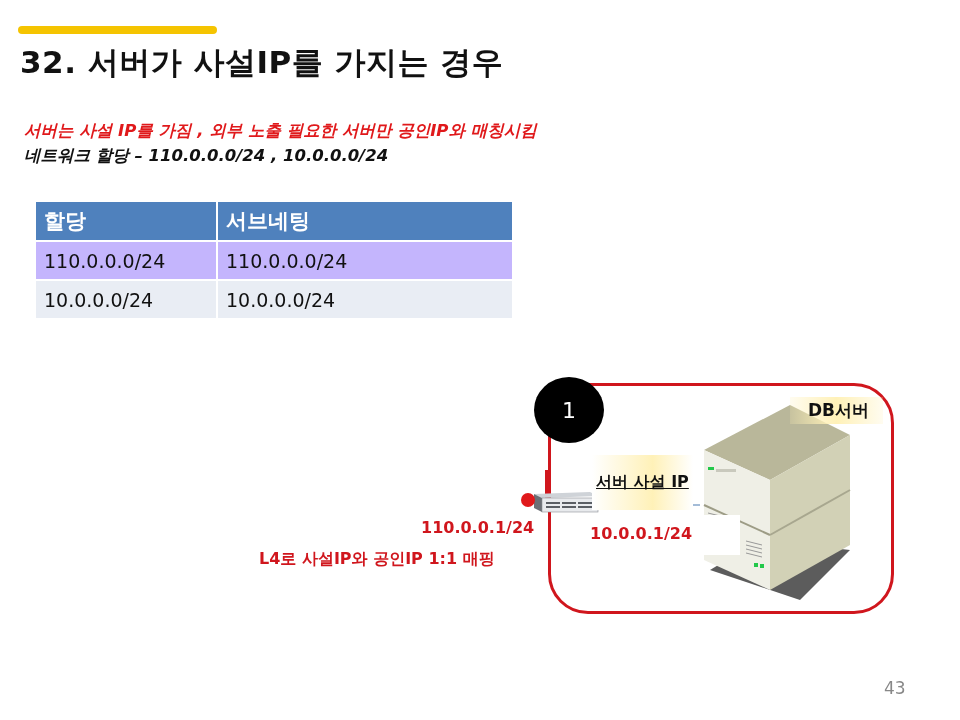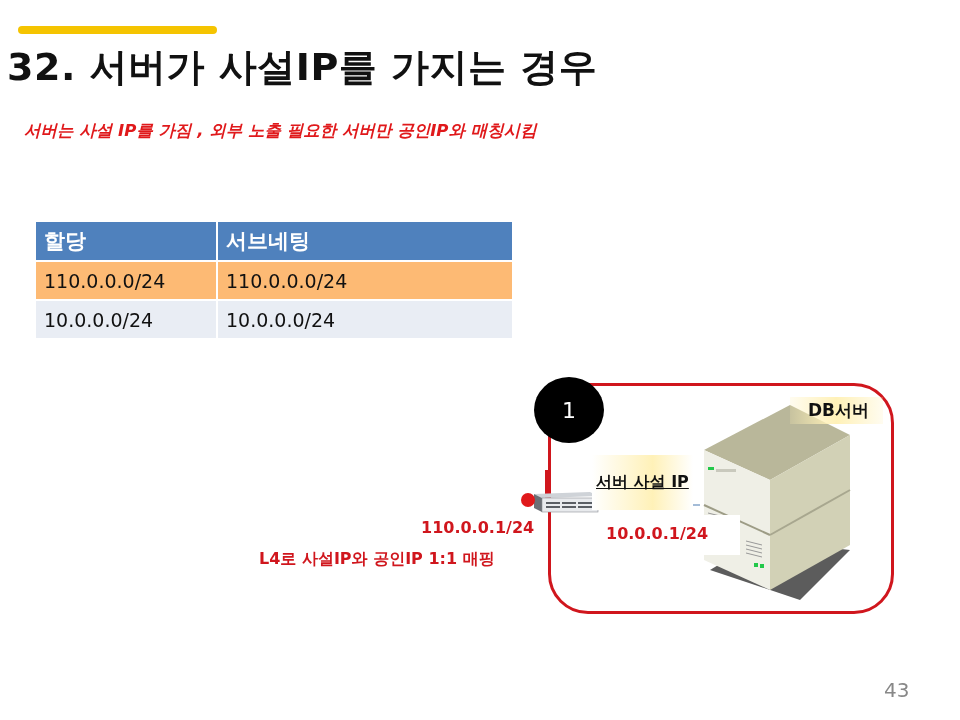--- a/index.html
+++ b/index.html
@@ -1,48 +1,49 @@
 <!DOCTYPE html>
 <html><head>
 <meta charset="utf-8">
 <style>
   html, body { margin:0; padding:0; }
   body { width:960px; height:720px; background:#ffffff; position:relative; overflow:hidden;
          font-family:"DejaVu Sans","Liberation Sans",sans-serif; }
   .accent-bar { position:absolute; left:18px; top:26px; width:199px; height:8px; background:#f5c400; border-radius:4px; }
-  .title { position:absolute; left:7px; top:42px; font-size:38px; font-weight:bold; color:#111; letter-spacing:0.5px; }
+  .title { position:absolute; left:20px; top:42px; font-size:31px; font-weight:bold; color:#111; letter-spacing:0.5px; }
   .bullets { position:absolute; left:24px; top:118px; font-size:16.5px; font-weight:bold; line-height:25px;font-style:italic; }
   .bullets .red { color:#e0191b; }
   .bullets .black { color:#111; }
-  table.alloc { position:absolute; left:34px; top:220px; border-collapse:separate; border-spacing:2px 2px; }
+  table.alloc { position:absolute; left:34px; top:200px; border-collapse:separate; border-spacing:2px 2px; }
   table.alloc th { background:#4f81bd; color:#fff; font-size:21px; font-weight:bold; text-align:left; padding:4px 8px; height:30px; }
   table.alloc td { font-size:19px; color:#111; padding:4px 8px; height:29px; }
-  table.alloc tr.r1 td { background:#fdba74; }
+  table.alloc tr.r1 td { background:#c4b5fd; }
   table.alloc tr.r2 td { background:#e9edf4; }
   table.alloc .c1 { width:164px; }
   table.alloc .c2 { width:278px;margin-left:48px; }
   .frame { position:absolute; left:548px; top:383px; width:340px; height:225px; border:3px solid #d0161d; border-radius:40px; }
   .badge { position:absolute; left:534px; top:377px; width:70px; height:66px; border-radius:50%; background:#000; color:#fff;
            font-size:22px; display:flex; align-items:center; justify-content:center; }
   .db-label { position:absolute; left:790px; top:397px; padding:2px 14px 2px 18px; font-size:17px; font-weight:bold; color:#111;
               background:linear-gradient(90deg, rgba(255,240,180,0.2), #fff1b8 50%, rgba(255,240,180,0.2)); }
   .priv-label { position:absolute; left:592px; top:455px; padding:17px 4px; font-size:16px; font-weight:bold; color:#111;
                 text-decoration:underline; background:linear-gradient(90deg, #fff, #fff1b8 60%, #fff); }
   .ip-label { position:absolute; font-size:16px; font-weight:bold; color:#d0161d; }
-  .page-num { position:absolute; left:884px; top:678px; font-size:20px; color:#888;text-align:right; }
+  .page-num { position:absolute; left:884px; top:678px; font-size:17px; color:#888;text-align:right; }
   .vline { position:absolute; width:3px; background:#d0161d; }
 </style>
 </head>
 <body>
 
 <div class="accent-bar"></div>
 <div class="title">32. 서버가 사설IP를 가지는 경우</div>
 
 <div class="bullets">
   <div class="red">서버는 사설 IP를 가짐 , 외부 노출 필요한 서버만 공인IP와 매칭시킴</div>
+  <div class="black">네트워크 할당 – 110.0.0.0/24 , 10.0.0.0/24</div>
 </div>
 
 <table class="alloc">
   <tbody>
       <tr>
     <th class="c1">할당</th>
     <th class="c2">서브네팅</th>
   </tr>
   <tr class="r1">
     <td>110.0.0.0/24</td>
@@ -99,16 +100,16 @@
     <rect x="70" y="169" width="4" height="4" fill="#22c84a"></rect>
   </svg>
 </div>
 <div style="position:absolute;left:700px;top:515px;width:40px;height:40px;background:#fff;"></div>
 
 <div class="badge">1</div>
 <div class="db-label">DB서버</div>
 <div class="priv-label">서버 사설 IP</div>
 
 <div class="ip-label" style="left:421px;top:518px;">110.0.0.1/24</div>
-<div class="ip-label" style="left:590px;top:524px;margin-left:16px;">10.0.0.1/24</div>
+<div class="ip-label" style="left:590px;top:524px;">10.0.0.1/24</div>
 <div class="ip-label" style="left:259px;top:549px;">L4로 사설IP와 공인IP 1:1 매핑</div>
 
 <div class="page-num">43</div>
 
 </body></html>

